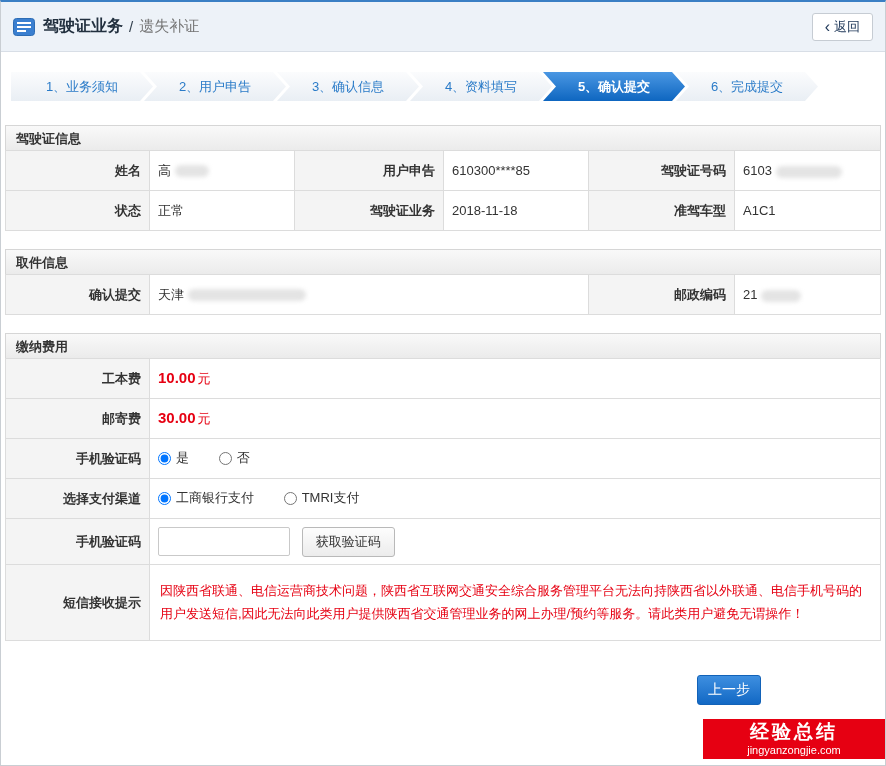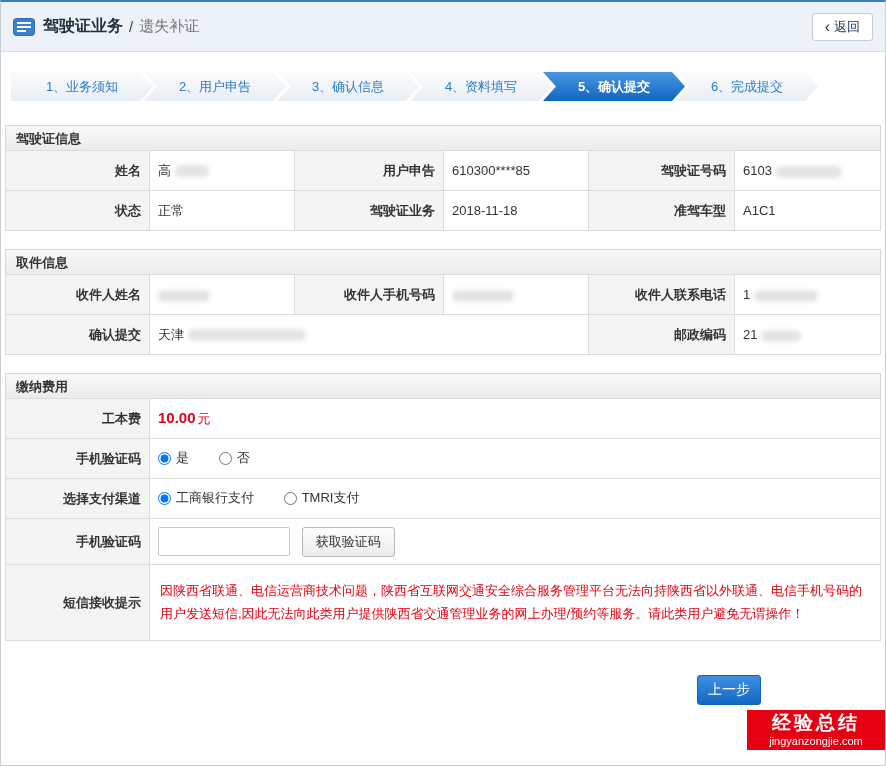--- a/index.html
+++ b/index.html
@@ -58,21 +58,21 @@
   .notice-cell { padding:8px 10px !important; height:76px !important; }
   .notice { font-size:13px; color:#e60012; line-height:1.75; }
 
   
   .footer { display:flex; justify-content:flex-end; padding-right:124px; margin-top:34px; }
   .prev-btn { min-width:64px; height:30px; background:linear-gradient(#3e8fe0,#1268c4);
               color:#fff; border:1px solid #1262b8; border-radius:3px; font-size:14px;
               cursor:pointer; font-family:inherit; }
 
   
-  .watermark { position:absolute; right:0; bottom:15px; width:138px; height:40px; background:#e60012;
+  .watermark { position:absolute; right:0; bottom:6px; width:182px; height:40px; background:#e60012;
                color:#fff; text-align:center; z-index:5; padding-top:1px; }
   .wm1 { font-size:19px; font-weight:bold; letter-spacing:3px; line-height:24px; }
   .wm2 { font-size:11px; line-height:13px; }
 </style>
 </head>
 <body>
 
 <div class="page">
 
   <div class="header">
@@ -151,28 +151,20 @@
     <table class="info">
       <colgroup>
           <col style="width:144px">
           <col style="width:145px">
           <col style="width:149px">
           <col style="width:145px">
           <col style="width:146px">
           <col>
         </colgroup>
       <tbody>
-          <tr>
-        <td class="lbl">收件人姓名</td>
-        <td><span></span><span class="smudge solo" style="width:52px"></span></td>
-        <td class="lbl">收件人手机号码</td>
-        <td><span></span><span class="smudge solo" style="width:62px"></span></td>
-        <td class="lbl">收件人联系电话</td>
-        <td><span>1</span><span class="smudge" style="width:64px"></span></td>
-      </tr>
       <tr>
         <td class="lbl">确认提交</td>
         <td colspan="3"><span>天津</span><span class="smudge" style="width:118px"></span></td>
         <td class="lbl">邮政编码</td>
         <td><span>21</span><span class="smudge" style="width:40px"></span></td>
       </tr>
     </tbody>
       </table>
   </div>
 
@@ -182,20 +174,24 @@
       <colgroup>
           <col style="width:144px">
           <col>
         </colgroup>
       <tbody>
           <tr>
         <td class="lbl">工本费</td>
         <td><span class="fee-amt">10.00</span><span class="fee-unit">元</span></td>
       </tr>
       <tr>
+        <td class="lbl">邮寄费</td>
+        <td><span class="fee-amt">30.00</span><span class="fee-unit">元</span></td>
+      </tr>
+      <tr>
         <td class="lbl">手机验证码</td>
         <td>
           <label class="radio">
                 <input type="radio" name="online-pay" checked="" style="">
                 <span>是</span>
               </label>
           <label class="radio">
                 <input type="radio" name="online-pay" style="">
                 <span>否</span>
               </label>

